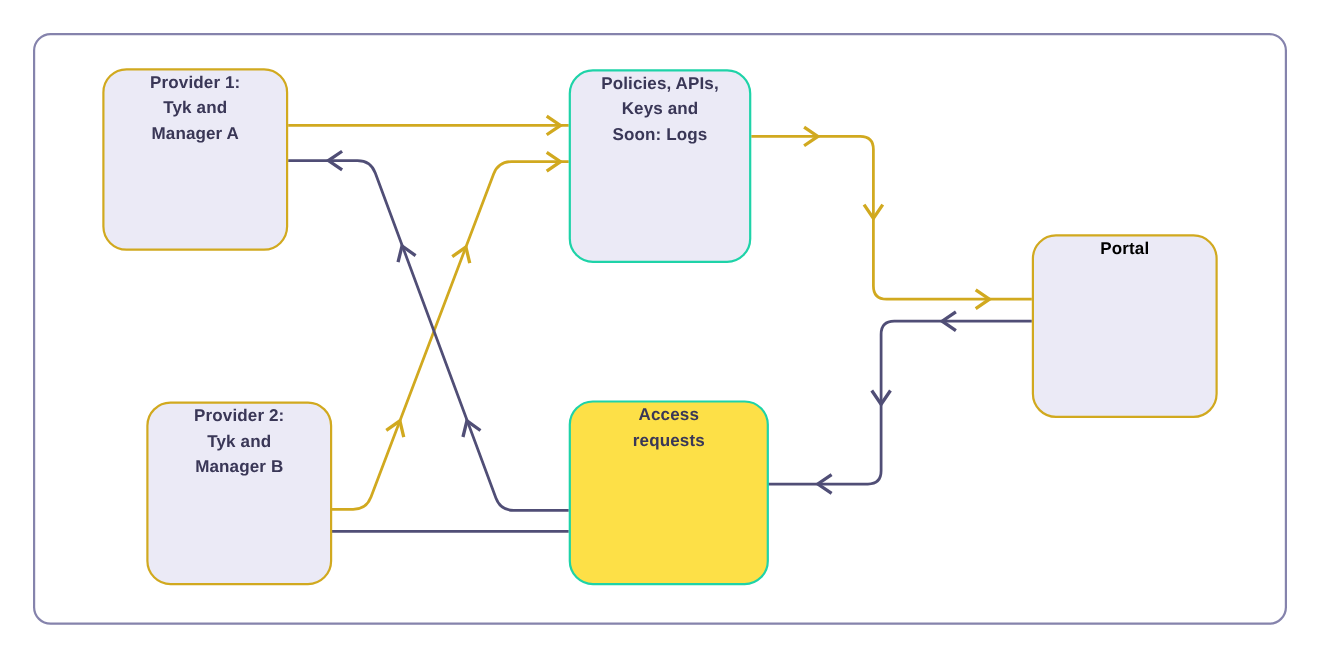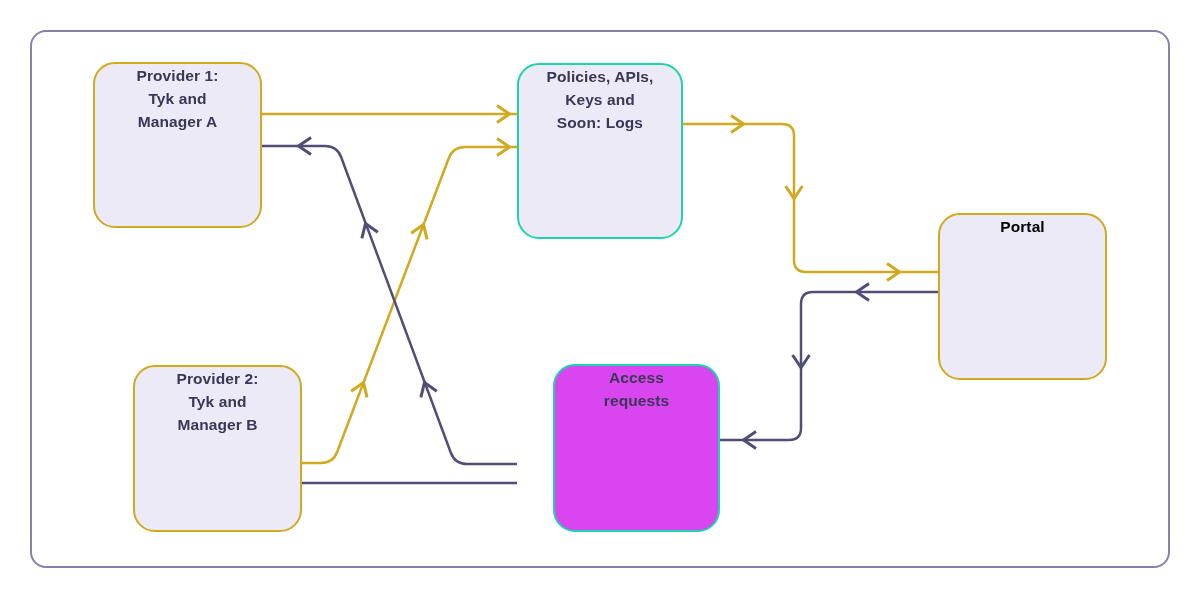--- a/index.html
+++ b/index.html
@@ -87,21 +87,21 @@
       <div class="node" style="left: 93px; top: 365px; width: 169px; height: 167px; border-color: rgb(209, 169, 31); background: rgb(235, 234, 246); margin-left: 40px;">
         <div class="node-label" style="color: rgb(58, 55, 87);">Provider 2:
 Tyk and
 Manager B</div>
       </div>
       <div class="node" style="left: 517px; top: 63px; width: 166px; height: 176px; border-color: rgb(30, 211, 168); background: rgb(235, 234, 246);">
         <div class="node-label" style="color: rgb(58, 55, 87);">Policies, APIs,
 Keys and
 Soon: Logs</div>
       </div>
-      <div class="node" style="left: 517px; top: 364px; width: 167px; height: 168px; border-color: rgb(30, 211, 168); background: #d946ef; margin-left: 36px;">
+      <div class="node" style="left: 517px; top: 364px; width: 182px; height: 168px; border-color: rgb(30, 211, 168); background: #fde047;">
         <div class="node-label" style="color: rgb(58, 55, 87);">Access
 requests</div>
       </div>
       <div class="node" style="left: 938px; top: 213px; width: 169px; height: 167px; border-color: rgb(209, 169, 31); background: rgb(235, 234, 246);">
         <div class="node-label" style="color: #000000;">Portal</div>
       </div>
     </div>
 </div>
 
 </body></html>

